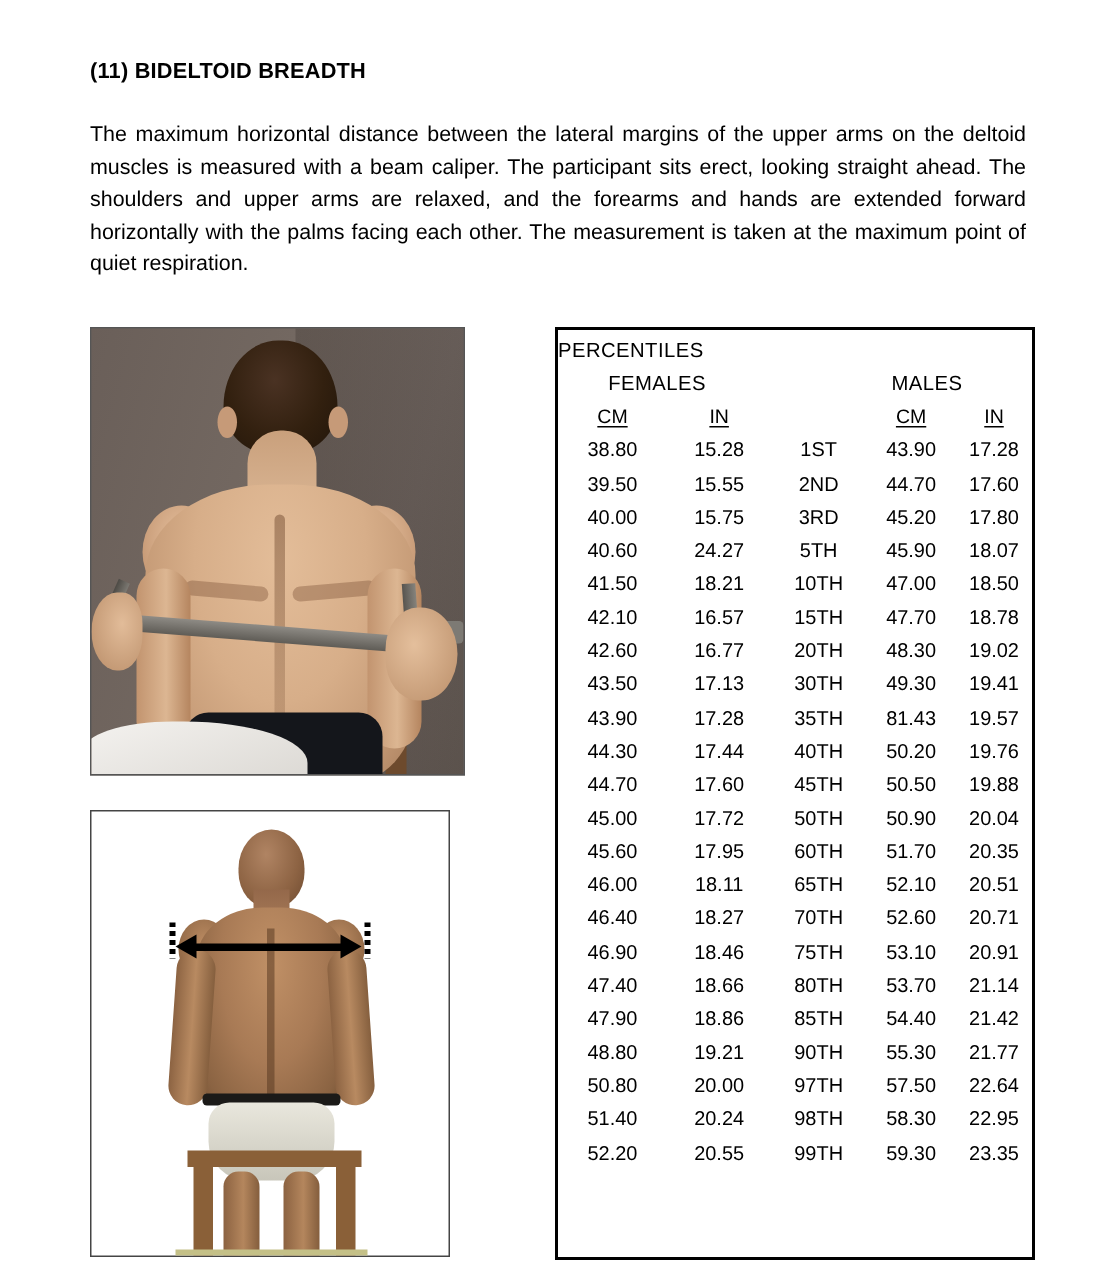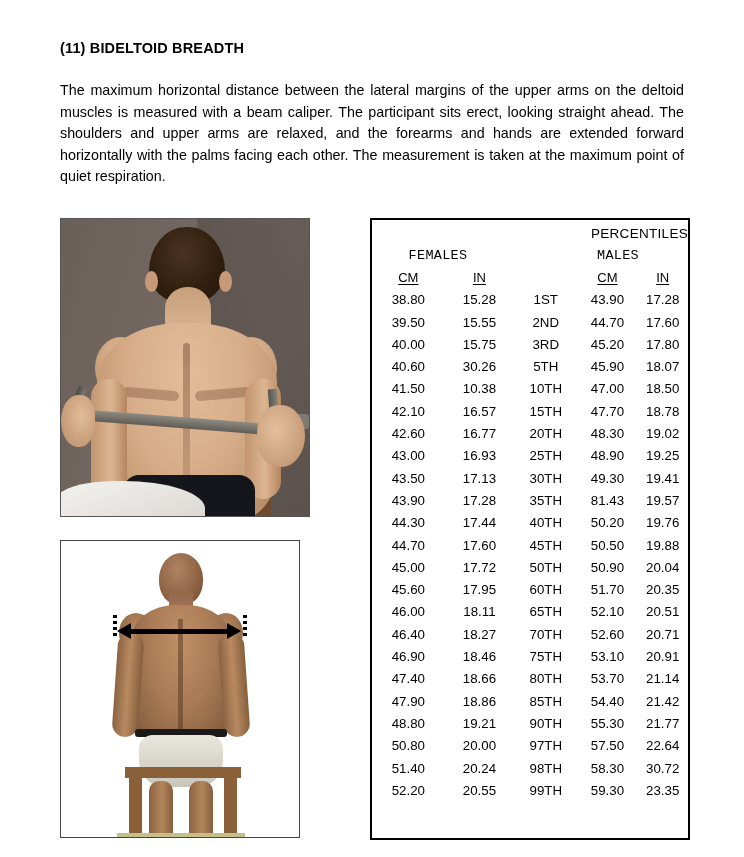--- a/index.html
+++ b/index.html
@@ -300,30 +300,29 @@
     background: #fff;
   }
   .tbl-inner {
     position: relative;
     width: 100%;
     height: 100%;
     padding-top: 6px;
     box-sizing: border-box;
   }
   .tbl-title {
-    text-align: right;
+    text-align: left;
     font-size: 13.5px;
     letter-spacing: 0.3px;
   }
   .tbl-groups {
     display: flex;
     margin-top: 7px;
     font-size: 13.5px;
     letter-spacing: 0.3px;
-    font-family: Liberation Mono, monospace;
   }
   .grp-females { width: 50%; text-align: center; padding-right: 26px; box-sizing: border-box; }
   .grp-males   { width: 50%; text-align: center; padding-left: 18px; box-sizing: border-box; }
 
   .tbl-row {
     display: flex;
     font-size: 13.3px;
     line-height: 22.3px;
     height: 22.3px;
     align-items: flex-end;
@@ -435,54 +434,47 @@
         </div>
         <div class="tbl-row">
           <div class="cell c-fcm">40.00</div>
           <div class="cell c-fin">15.75</div>
           <div class="cell c-pct">3RD</div>
           <div class="cell c-mcm">45.20</div>
           <div class="cell c-min">17.80</div>
         </div>
         <div class="tbl-row">
           <div class="cell c-fcm">40.60</div>
-          <div class="cell c-fin">30.26</div>
+          <div class="cell c-fin">24.27</div>
           <div class="cell c-pct">5TH</div>
           <div class="cell c-mcm">45.90</div>
           <div class="cell c-min">18.07</div>
         </div>
         <div class="tbl-row">
           <div class="cell c-fcm">41.50</div>
-          <div class="cell c-fin">10.38</div>
+          <div class="cell c-fin">18.21</div>
           <div class="cell c-pct">10TH</div>
           <div class="cell c-mcm">47.00</div>
           <div class="cell c-min">18.50</div>
         </div>
         <div class="tbl-row">
           <div class="cell c-fcm">42.10</div>
           <div class="cell c-fin">16.57</div>
           <div class="cell c-pct">15TH</div>
           <div class="cell c-mcm">47.70</div>
           <div class="cell c-min">18.78</div>
         </div>
         <div class="tbl-row">
           <div class="cell c-fcm">42.60</div>
           <div class="cell c-fin">16.77</div>
           <div class="cell c-pct">20TH</div>
           <div class="cell c-mcm">48.30</div>
           <div class="cell c-min">19.02</div>
         </div>
         <div class="tbl-row">
-          <div class="cell c-fcm">43.00</div>
-          <div class="cell c-fin">16.93</div>
-          <div class="cell c-pct">25TH</div>
-          <div class="cell c-mcm">48.90</div>
-          <div class="cell c-min">19.25</div>
-        </div>
-        <div class="tbl-row">
           <div class="cell c-fcm">43.50</div>
           <div class="cell c-fin">17.13</div>
           <div class="cell c-pct">30TH</div>
           <div class="cell c-mcm">49.30</div>
           <div class="cell c-min">19.41</div>
         </div>
         <div class="tbl-row">
           <div class="cell c-fcm">43.90</div>
           <div class="cell c-fin">17.28</div>
           <div class="cell c-pct">35TH</div>
@@ -564,21 +556,21 @@
           <div class="cell c-fin">20.00</div>
           <div class="cell c-pct">97TH</div>
           <div class="cell c-mcm">57.50</div>
           <div class="cell c-min">22.64</div>
         </div>
         <div class="tbl-row">
           <div class="cell c-fcm">51.40</div>
           <div class="cell c-fin">20.24</div>
           <div class="cell c-pct">98TH</div>
           <div class="cell c-mcm">58.30</div>
-          <div class="cell c-min">30.72</div>
+          <div class="cell c-min">22.95</div>
         </div>
         <div class="tbl-row">
           <div class="cell c-fcm">52.20</div>
           <div class="cell c-fin">20.55</div>
           <div class="cell c-pct">99TH</div>
           <div class="cell c-mcm">59.30</div>
           <div class="cell c-min">23.35</div>
         </div>
       </div>
 

